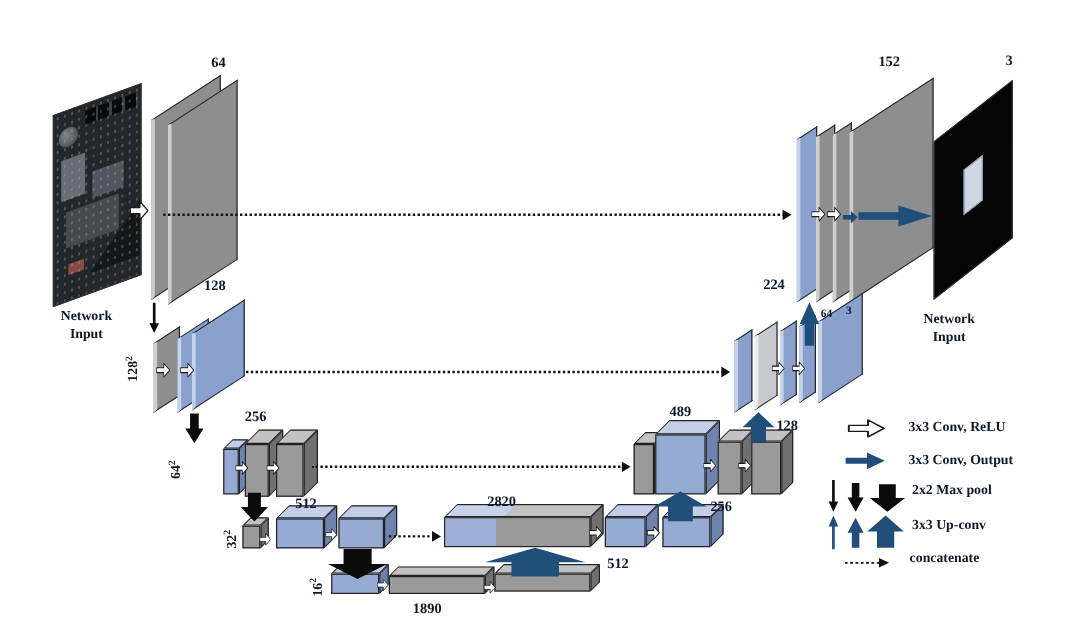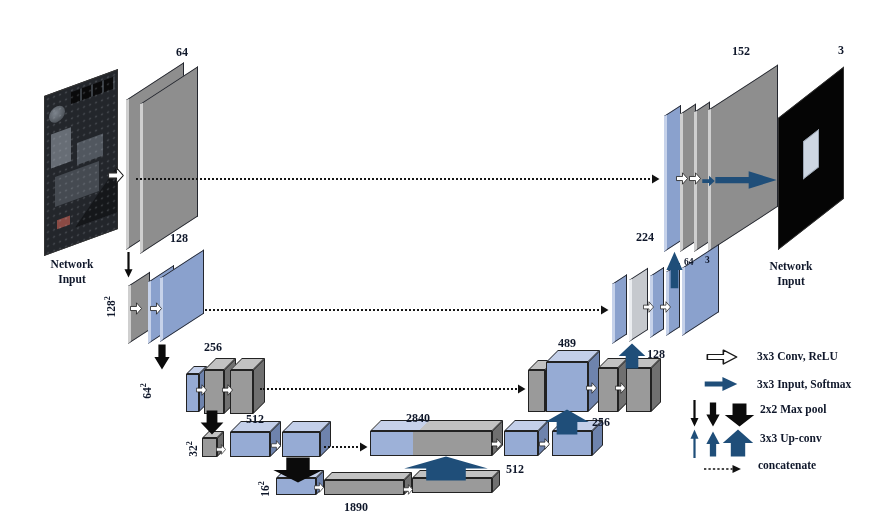--- a/index.html
+++ b/index.html
@@ -334,21 +334,21 @@
 
   <div class="photo outph" style="left:778px;top:118px;width:66px;height:132px;">
     <div class="blob" style="left:24px;top:42px;width:14px;height:36px;"></div>
   </div>
 
   <div class="lbl" style="left:176px;top:45px;">64</div>
   <div class="lbl" style="left:170px;top:231px;">128</div>
   <div class="lbl" style="left:204px;top:340px;">256</div>
   <div class="lbl" style="left:246px;top:412px;">512</div>
   <div class="lbl" style="left:344px;top:500px;">1890</div>
-  <div class="lbl" style="left:406px;top:411px;">2840</div>
+  <div class="lbl" style="left:406px;top:411px;">2820</div>
   <div class="lbl" style="left:506px;top:462px;">512</div>
   <div class="lbl" style="left:592px;top:415px;">256</div>
   <div class="lbl" style="left:558px;top:336px;">489</div>
   <div class="lbl" style="left:647px;top:347px;">128</div>
   <div class="lbl" style="left:636px;top:230px;">224</div>
   <div class="lbl sm" style="left:684px;top:257px;">64</div>
   <div class="lbl sm" style="left:705px;top:255px;">3</div>
   <div class="lbl" style="left:732px;top:44px;">152</div>
   <div class="lbl" style="left:838px;top:43px;">3</div>
 
@@ -371,21 +371,21 @@
         <polygon points="1,5.5 13,5.5 13,1 23,8 13,15 13,10.5 1,10.5" fill="#ffffff" stroke="#1a1a1a" stroke-width="1.2" stroke-linejoin="round"></polygon>
       </svg>
     </div>
   <div class="leg-lb" style="left:757px;top:350px;">3x3 Conv, ReLU</div>
 
   <div class="ic navy" style="left:704px;top:376px;width:34px;height:16px;">
       <svg viewBox="0 0 24 16" preserveAspectRatio="none">
         <polygon points="0.5,5.5 13,5.5 13,1 23.5,8 13,15 13,10.5 0.5,10.5" fill="currentColor"></polygon>
       </svg>
     </div>
-  <div class="leg-lb" style="left:757px;top:378px;">3x3 Input, Softmax</div>
+  <div class="leg-lb" style="left:757px;top:378px;">3x3 Conv, Output</div>
 
   <div class="ic" style="left:690px;top:400px;width:9px;height:27px;">
       <svg viewBox="0 0 9 27" preserveAspectRatio="none">
         <line x1="4.5" y1="0" x2="4.5" y2="19" stroke="#0b0b0b" stroke-width="2.2"></line>
         <polygon points="0.5,18 8.5,18 4.5,26.5" fill="#0b0b0b"></polygon>
       </svg>
     </div>
   <div class="ic" style="left:706px;top:402px;width:14px;height:25px;">
       <svg viewBox="0 0 20 24" preserveAspectRatio="none">
         <polygon points="5.5,0.5 14.5,0.5 14.5,12 19.5,12 10,23.5 0.5,12 5.5,12" fill="#0b0b0b"></polygon>

